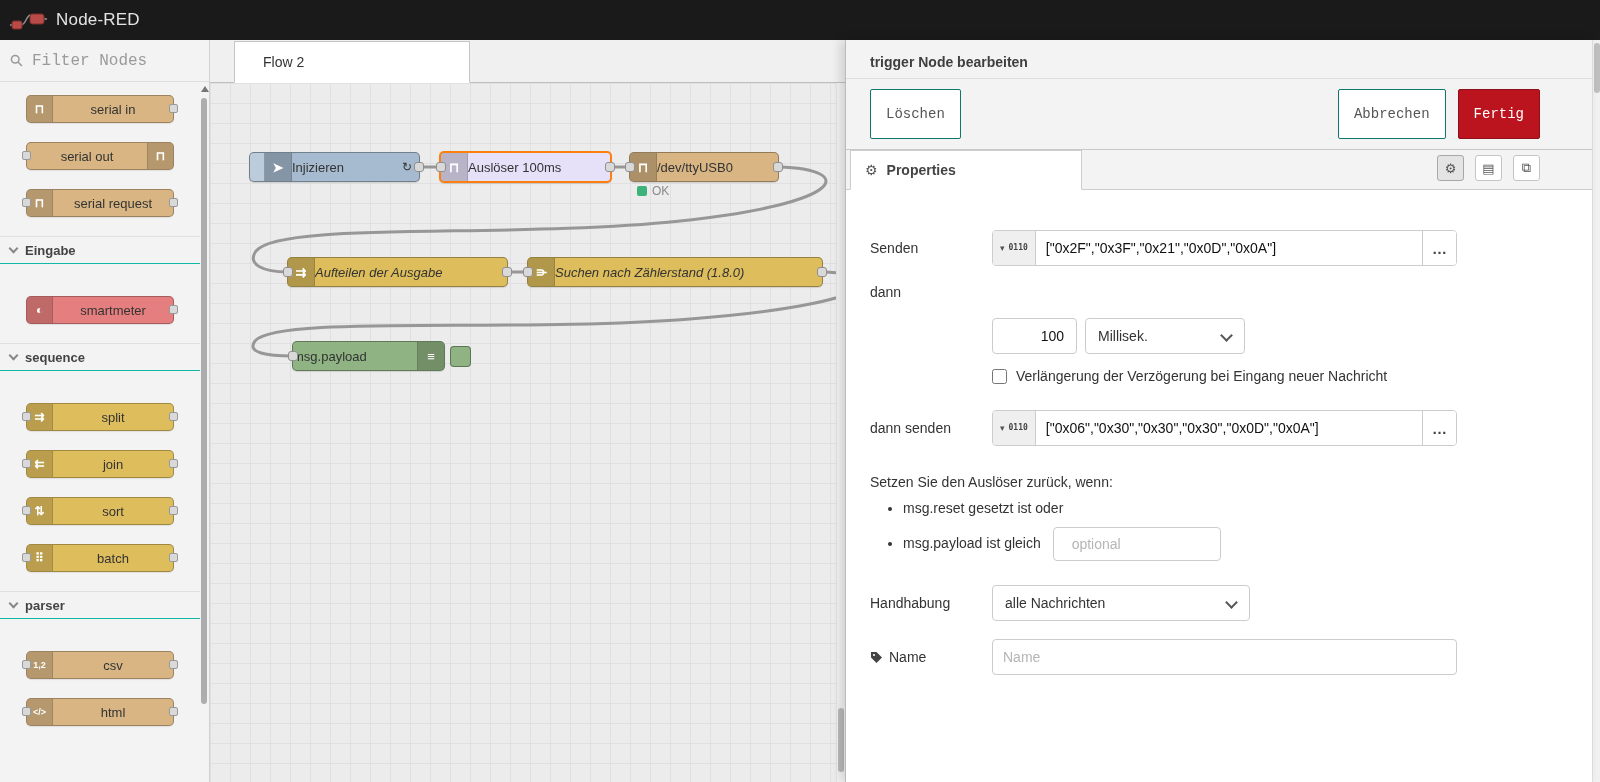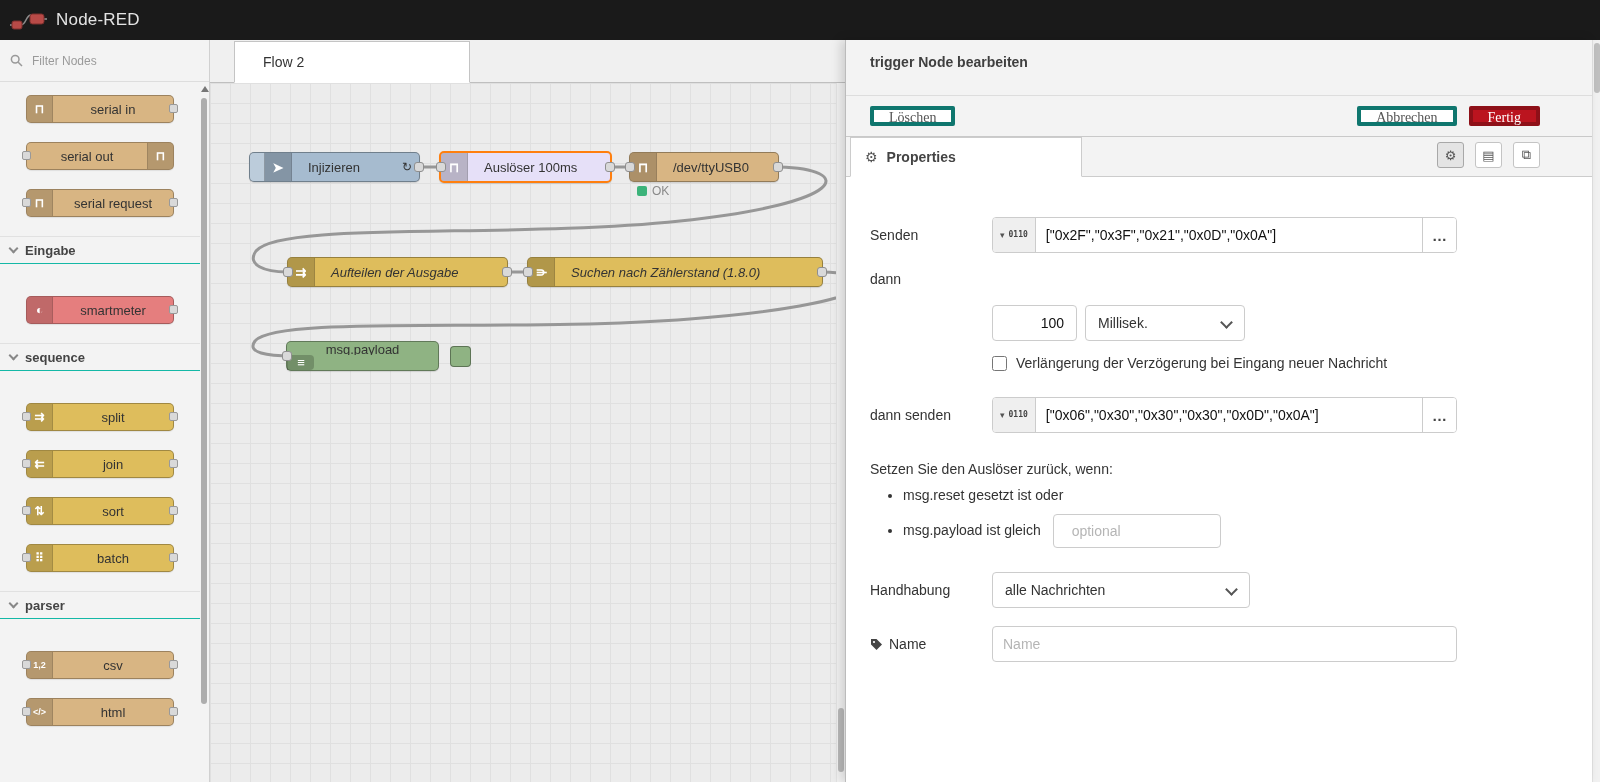--- a/index.html
+++ b/index.html
@@ -17,21 +17,21 @@
     padding-left:10px; gap:8px;
   }
   #header .title { color:#e4e4e4; font-size:17px; font-weight:500; letter-spacing:.2px; }
 
   
   #main { position:absolute; top:40px; left:0; right:0; bottom:0; display:flex; }
 
   
   #palette { width:210px; background:#f3f3f3; border-right:1px solid #d0d0d0; position:relative; flex:none; }
   .palette-search { height:42px; border-bottom:1px solid #ddd; display:flex; align-items:center; gap:7px; padding:0 10px; }
-  .palette-search input { border:none; background:transparent; outline:none; font-size:12px; color:#b91c1c; width:150px; font-family:Liberation Sans, sans-serif; }
+  .palette-search input { border:none; background:transparent; outline:none; font-size:16px; color:#b91c1c; width:150px; font-family:Liberation Mono, monospace; }
   .palette-search input::placeholder { color:#9a9a9a; }
   .palette-body { position:absolute; top:43px; bottom:0; left:0; right:9px; overflow:hidden; padding-top:12px; }
   .pnode {
     position:relative; width:148px; height:28px; margin:0 auto 19px auto;
     border:1px solid rgba(0,0,0,.28); border-radius:5px;
     display:flex; align-items:center; font-size:13px; color:#333;
     box-shadow:0 1px 1px rgba(0,0,0,.08); cursor:move; background:#ddd;
   }
   .tan    { background:#d8b583; }
   .gold   { background:#debd5c; }
@@ -79,43 +79,43 @@
     display:flex; align-items:center; font-size:13px; color:#333;
     box-shadow:0 1px 1px rgba(0,0,0,.12); cursor:move;
   }
   .fnode .nic {
     width:27px; align-self:stretch; flex:none;
     background:rgba(0,0,0,.2); border-right:1px solid rgba(0,0,0,.12);
     display:flex; align-items:center; justify-content:center; color:#fff; font-size:13px; font-weight:bold;
     border-radius:4px 0 0 4px;
   }
   .fnode .nic.right { order:2; border-right:none; border-left:1px solid rgba(0,0,0,.12); border-radius:0 4px 4px 0; }
-  .fnode .nlabel { flex:1; padding:0 16px; white-space:nowrap; overflow:hidden; }
+  .fnode .nlabel { flex:1; padding:0 0; white-space:nowrap; overflow:hidden; }
   .fnode .nlabel.it { font-style:italic; }
   .fnode.selected { border:2px solid #ff7f0e; }
   .fp { position:absolute; width:10px; height:10px; background:#d9d9d9; border:1px solid #8f8f8f; border-radius:3px; top:9px; }
   .fp.l { left:-5px; } .fp.r { right:-5px; }
   .inj-btn { width:15px; align-self:stretch; flex:none; background:rgba(255,255,255,.25); border-right:1px solid rgba(0,0,0,.25); border-radius:4px 0 0 4px; cursor:pointer; }
   .rep { margin-left:auto; padding-right:7px; font-size:12px; color:#333; }
   .nstatus { position:absolute; display:flex; align-items:center; gap:5px; font-size:12px; color:#8a8a8a; }
   .nstatus .dot { width:10px; height:10px; border-radius:2px; background:#3cb37a; }
   .dbg-toggle { position:absolute; width:21px; height:21px; background:#8fb383; border:1px solid rgba(0,0,0,.35); border-radius:4px; cursor:pointer; }
   .cv-sb { position:absolute; top:43px; bottom:0; right:0; width:9px; background:#f2f2f2; border-left:1px solid #e3e3e3; }
   .cv-sb .thumb { position:absolute; bottom:10px; height:64px; left:1px; width:6px; background:#b9b9b9; border-radius:3px; }
 
   
   #tray {
     width:747px; flex:none; background:#fff; border-left:1px solid #bbb;
     box-shadow:-4px 0 10px rgba(0,0,0,.15); display:flex; flex-direction:column; z-index:5;
   }
-  .tray-header { background:#f3f3f3; border-bottom:1px solid #ddd; padding:14px 16px 25px 24px; font-size:14px; font-weight:bold; color:#3f3f3f; }
+  .tray-header { background:#f3f3f3; border-bottom:1px solid #ddd; padding:14px 16px 8px 24px; font-size:14px; font-weight:bold; color:#3f3f3f; }
   .tray-toolbar { background:#f3f3f3; border-bottom:1px solid #c9c9c9; display:flex; align-items:center; gap:12px; padding:10px 52px 10px 24px; }
   .btn {
-    height:20px; padding:0 15px; font-size:14px; border:4px solid #0f766e; border-radius:2px;
-    background:#fff; color:#555; cursor:pointer; font-family:Liberation Serif, serif;
+    height:50px; padding:0 15px; font-size:14px; border:1px solid #0f766e; border-radius:2px;
+    background:#fff; color:#555; cursor:pointer; font-family:Liberation Mono, monospace;
   }
   .btn-red { background:#bb141f; border-color:#8e1018; color:#fff; }
   .spacer { flex:1; }
   .tray-tabs { background:#f3f3f3; border-bottom:1px solid #ccc; height:40px; display:flex; align-items:flex-end; padding:0 52px 0 4px; }
   .props-tab {
     width:232px; height:40px; margin-bottom:-1px; background:#fff;
     border:1px solid #ccc; border-bottom:1px solid #fff;
     display:flex; align-items:center; gap:9px; padding:0 14px;
     font-size:14px; font-weight:bold; color:#444; cursor:pointer;
   }
@@ -326,21 +326,21 @@
 
         <div class="fnode" style="left:317px; top:174px; width:296px; background:#debd5c;">
           <span class="nic" style="transform:none;">
             <span style="display:inline-block; transform:rotate(90deg);">⋔</span>
           </span>
           <span class="nlabel it">Suchen nach Zählerstand (1.8.0)</span>
           <span class="fp l"></span>
           <span class="fp r"></span>
         </div>
 
-        <div class="fnode" style="left:76px; top:258px; width:153px; background:#8fb383;flex-direction:column;">
+        <div class="fnode" style="left:82px; top:258px; width:153px; background:#8fb383;">
           <span class="nlabel">msg.payload</span>
           <span class="nic right">≡</span>
           <span class="fp l"></span>
         </div>
         <div class="dbg-toggle" style="left:240px; top:263px;"></div>
       </div>
 
       <div class="cv-sb">
         <div class="thumb"></div>
       </div>

